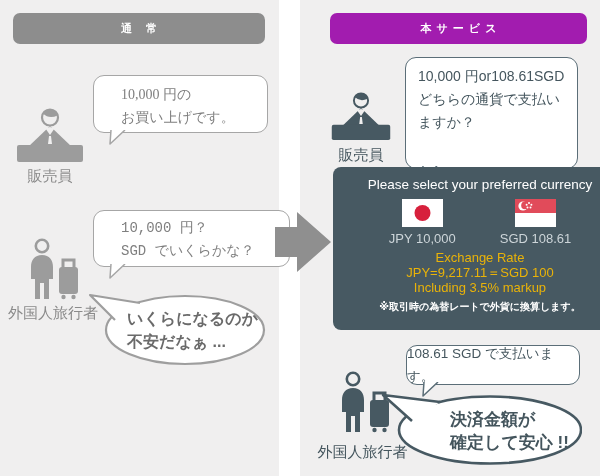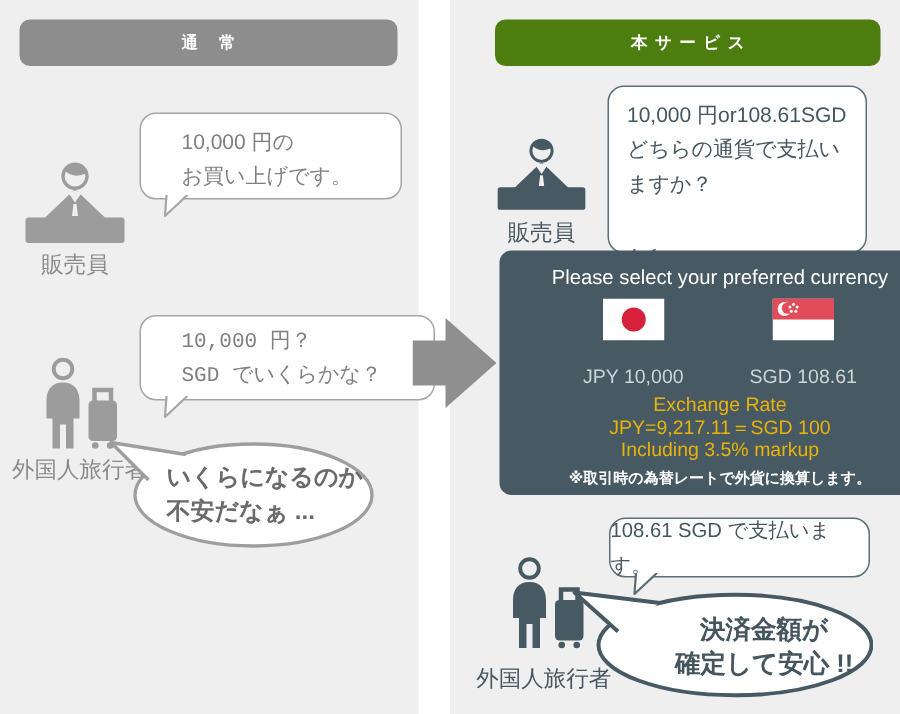--- a/index.html
+++ b/index.html
@@ -5,61 +5,61 @@
   html,body{margin:0;padding:0;background:#ffffff;}
   #stage{position:relative;width:600px;height:476px;background:#ffffff;overflow:hidden;
          font-family:"Liberation Sans","DejaVu Sans",sans-serif;}
   .panel{position:absolute;top:0;height:476px;background:#f0efef;}
   .panel.left{left:0;width:279px;}
   .panel.right{left:300px;width:300px;}
 
   .hdr{position:absolute;height:31px;border-radius:7px;display:flex;align-items:center;justify-content:center;
        color:#ffffff;font-size:11px;font-weight:bold;}
   .hdr.gray{left:13px;top:13px;width:252px;background:#8d8d8d;}
-  .hdr.slate{left:330px;top:13px;width:257px;background:#4d7c0f;}
+  .hdr.slate{left:330px;top:13px;width:257px;background:#a21caf;}
   .hdr .sp2{letter-spacing:14px;margin-right:-14px;}
   .hdr .sp1{letter-spacing:5px;margin-right:-5px;}
 
   .bubble{position:absolute;background:#ffffff;border:1.5px solid #a6a6a6;border-radius:11px;
           color:#7f7f7f;font-size:14px;line-height:23px;}
   .bubble .tail{position:absolute;left:15px;bottom:-13px;width:18px;height:15px;}
   .bubble.slateb{border-color:#5b6e78;color:#45565e;font-weight:500;}
 
-  .b1L{left:93px;top:75px;width:175px;height:58px;padding:7px 0 12px 27px;box-sizing:border-box;}
+  .b1L{left:93px;top:75px;width:175px;height:58px;padding:7px 0 12px 27px;box-sizing:border-box;font-family:Liberation Serif, serif;}
   .b2L{left:93px;top:210px;width:197px;height:57px;padding:6px 12px 0 27px;box-sizing:border-box;font-family:Liberation Mono, monospace;}
   .b1R{left:405px;top:57px;width:173px;height:112px;padding:7px 0 0 12px;box-sizing:border-box;}
   .b2R{left:406px;top:345px;width:172px;height:38px;display:flex;align-items:center;justify-content:center;
        font-size:13.5px;}
 
   .icon{position:absolute;}
   .icon.gray{color:#9c9c9c;}
   .icon.slate{color:#475962;}
   .figlabel{position:absolute;font-size:15px;text-align:center;}
   .figlabel.gray{color:#8a8a8a;}
   .figlabel.slate{color:#45565e;font-weight:500;}
 
   .ellipsewrap{position:absolute;}
   .ellipsewrap svg{position:absolute;left:0;top:0;}
   .ellipsetext{position:absolute;font-weight:bold;}
   .etL{left:39px;top:17px;font-size:16px;line-height:23px;color:#6a6a6a;}
-  .etR{left:70px;top:16px;font-size:17px;line-height:23px;color:#44555d;text-align:center;}
+  .etR{left:70px;top:16px;font-size:17px;line-height:23px;color:#44555d;}
 
   .noteL{position:absolute;left:40px;top:399px;width:235px;color:#8c8c8c;font-size:14.5px;
          line-height:25px;font-weight:500;}
   .noteL .ind{padding-left:17px;}
 
   .arrow{position:absolute;left:275px;top:212px;width:56px;height:60px;}
 
   .darkpanel{position:absolute;left:333px;top:167px;width:294px;height:163px;background:#475962;
              border-radius:8px;display:flex;flex-direction:column;align-items:center;box-sizing:border-box;}
   .dp-title{margin-top:10px;color:#ffffff;font-size:13.5px;font-weight:500;}
   .dp-flags{margin-top:7px;display:flex;gap:44px;}
   .dp-flagcol{display:flex;flex-direction:column;align-items:center;}
   .dp-flagcol svg{width:41px;height:28px;display:block;}
-  .dp-flaglabel{margin-top:16px;color:#cdd5d9;font-size:13px;font-weight:500;}
+  .dp-flaglabel{margin-top:4px;color:#cdd5d9;font-size:13px;font-weight:500;}
   .dp-rate{margin-top:4px;color:#eab308;font-size:13px;line-height:15px;text-align:center;font-weight:500;}
   .dp-note{margin-top:5px;color:#ffffff;font-size:10px;font-weight:bold;}
 </style>
 </head>
 <body>
 
 <div id="stage">
 
   <div class="panel left"></div>
   <div class="panel right"></div>
@@ -100,21 +100,21 @@
   <svg class="icon gray" style="left:22px;top:238px;" width="58" height="64" viewBox="0 0 58 64">
     <circle cx="20" cy="8" r="6.2" fill="#f0efef" stroke="currentColor" stroke-width="2.6"></circle>
     <path d="M20 17 C12.5 17 9 22 9 29 L9 41 L13 41 L13 61 L18 61 L18 45 L22 45 L22 61 L27 61 L27 41 L31 41 L31 29 C31 22 27.5 17 20 17 Z" fill="currentColor"></path>
     <path d="M41 30 L41 22 L52 22 L52 30" fill="none" stroke="currentColor" stroke-width="3"></path>
     <rect x="37" y="29" width="19" height="27" rx="3" fill="currentColor"></rect>
     <circle cx="41.5" cy="59" r="2.2" fill="currentColor"></circle>
     <circle cx="51.5" cy="59" r="2.2" fill="currentColor"></circle>
   </svg>
   <div class="figlabel gray" style="left:3px;top:304px;width:100px;">外国人旅行者</div>
 
-  <div class="ellipsewrap" style="left:72px;top:290px;width:178px;height:76px;">
+  <div class="ellipsewrap" style="left:88px;top:290px;width:178px;height:76px;">
     <svg width="178" height="76" viewBox="0 0 178 76">
       <ellipse cx="97" cy="40" rx="79" ry="34" fill="#ffffff" stroke="#9e9e9e" stroke-width="2.2"></ellipse>
       <path d="M52 13 L2 5 L27 30" fill="#ffffff" stroke="#9e9e9e" stroke-width="2.2" stroke-linejoin="round"></path>
     </svg>
     <div class="ellipsetext etL">
       <div>いくらになるのか</div>
       <div>不安だなぁ ...</div>
     </div>
   </div>
 

